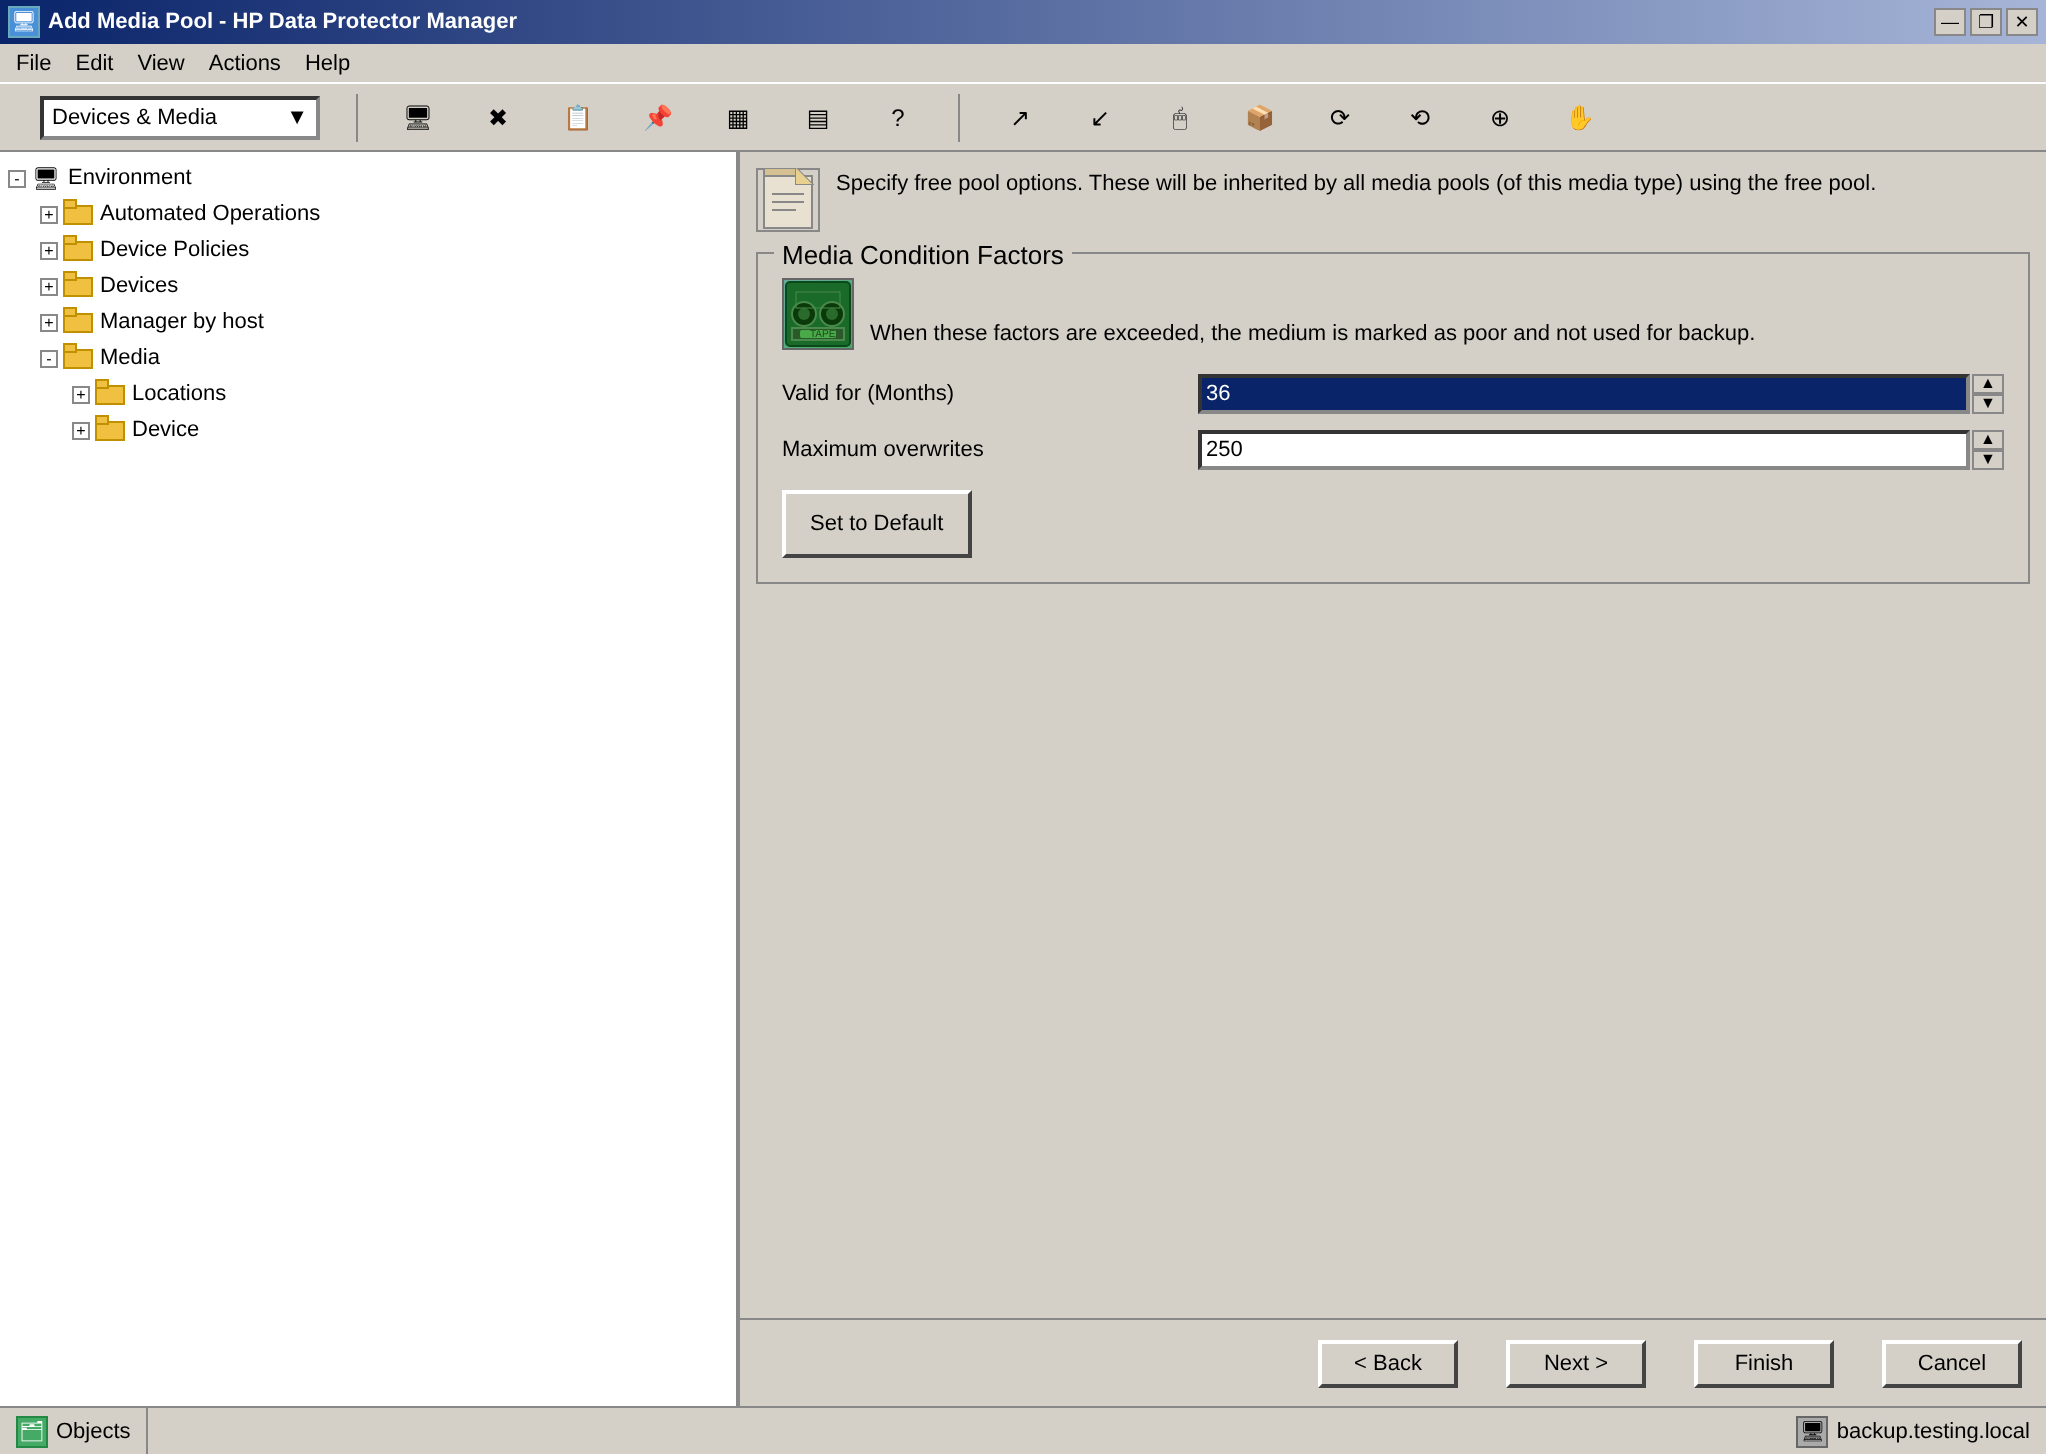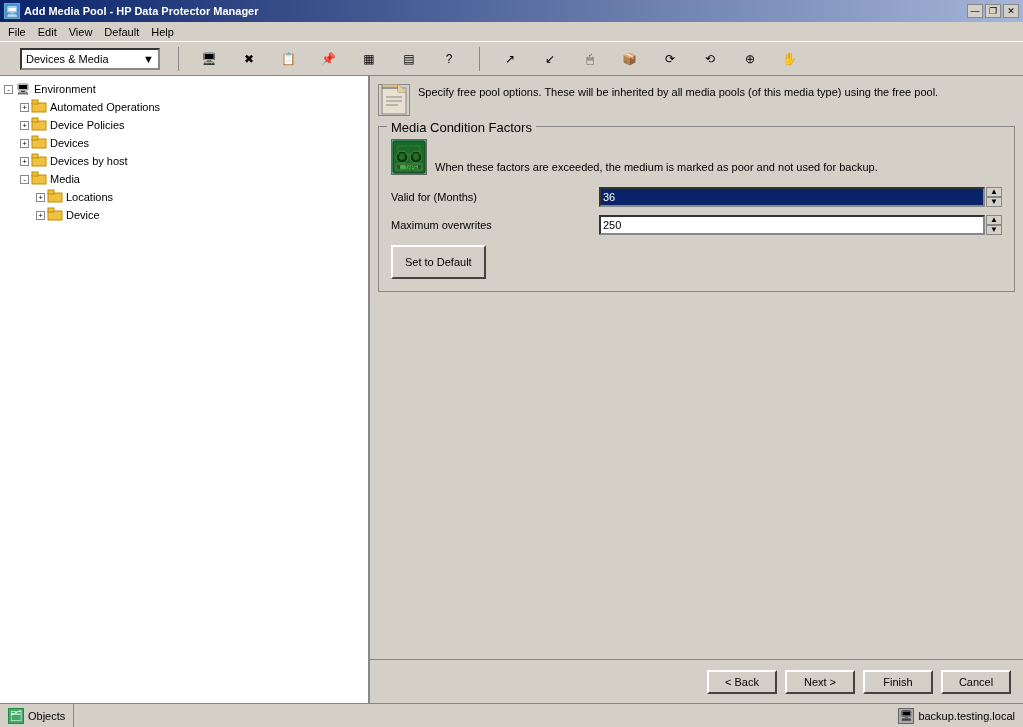--- a/index.html
+++ b/index.html
@@ -384,21 +384,21 @@
     .wizard-nav {
       position: absolute;
       bottom: 24px;
       left: 370px;
       right: 0;
       height: 44px;
       display: flex;
       align-items: center;
       justify-content: flex-end;
       padding: 0 12px;
-      gap: 8px;
+      gap: 24px;
       background: #d4d0c8;
       border-top: 1px solid #888;
     }
   </style>
 </head>
 <body>
 
 <div class="title-bar">
   <div class="title-bar-left">
     <span class="title-bar-icon">🖥</span>
@@ -408,21 +408,21 @@
     <div class="title-btn">—</div>
     <div class="title-btn">❐</div>
     <div class="title-btn">✕</div>
   </div>
 </div>
 
 <div class="menu-bar">
   <span class="menu-item">File</span>
   <span class="menu-item">Edit</span>
   <span class="menu-item">View</span>
-  <span class="menu-item">Default</span>
+  <span class="menu-item">Actions</span>
   <span class="menu-item">Help</span>
 </div>
 
 <div class="toolbar">
   <div class="toolbar-dropdown">
     <span>Devices &amp; Media</span>
     <span>▼</span>
   </div>
   <div class="toolbar-sep"></div>
   <div class="toolbar-btn">🖥</div>
@@ -487,21 +487,21 @@
     </div>
 
     <div class="tree-item" style="padding-left:20px;">
       <span class="tree-toggle">+</span>
       <span class="tree-icon">
         <svg width="16" height="16">
             <rect x="1" y="4" width="14" height="9" fill="#f0c040" stroke="#c09000" stroke-width="1"></rect>
             <rect x="1" y="1" width="6" height="4" fill="#f0c040" stroke="#c09000" stroke-width="1"></rect>
           </svg>
       </span>
-      <span class="tree-label">Devices by host</span>
+      <span class="tree-label">Manager by host</span>
     </div>
 
     <div class="tree-item" style="padding-left:20px;">
       <span class="tree-toggle">-</span>
       <span class="tree-icon">
         <svg width="16" height="16">
             <rect x="1" y="4" width="14" height="9" fill="#f0c040" stroke="#c09000" stroke-width="1"></rect>
             <rect x="1" y="1" width="6" height="4" fill="#f0c040" stroke="#c09000" stroke-width="1"></rect>
           </svg>
       </span>

